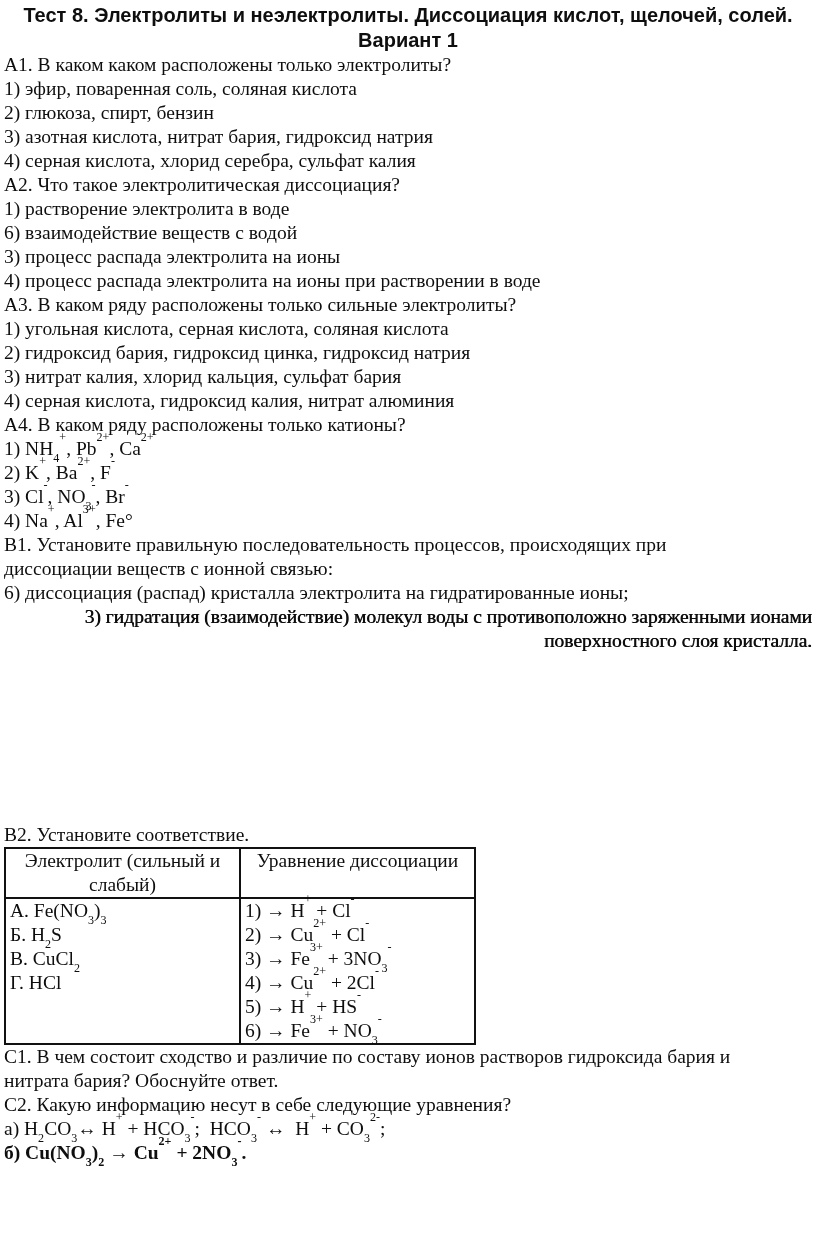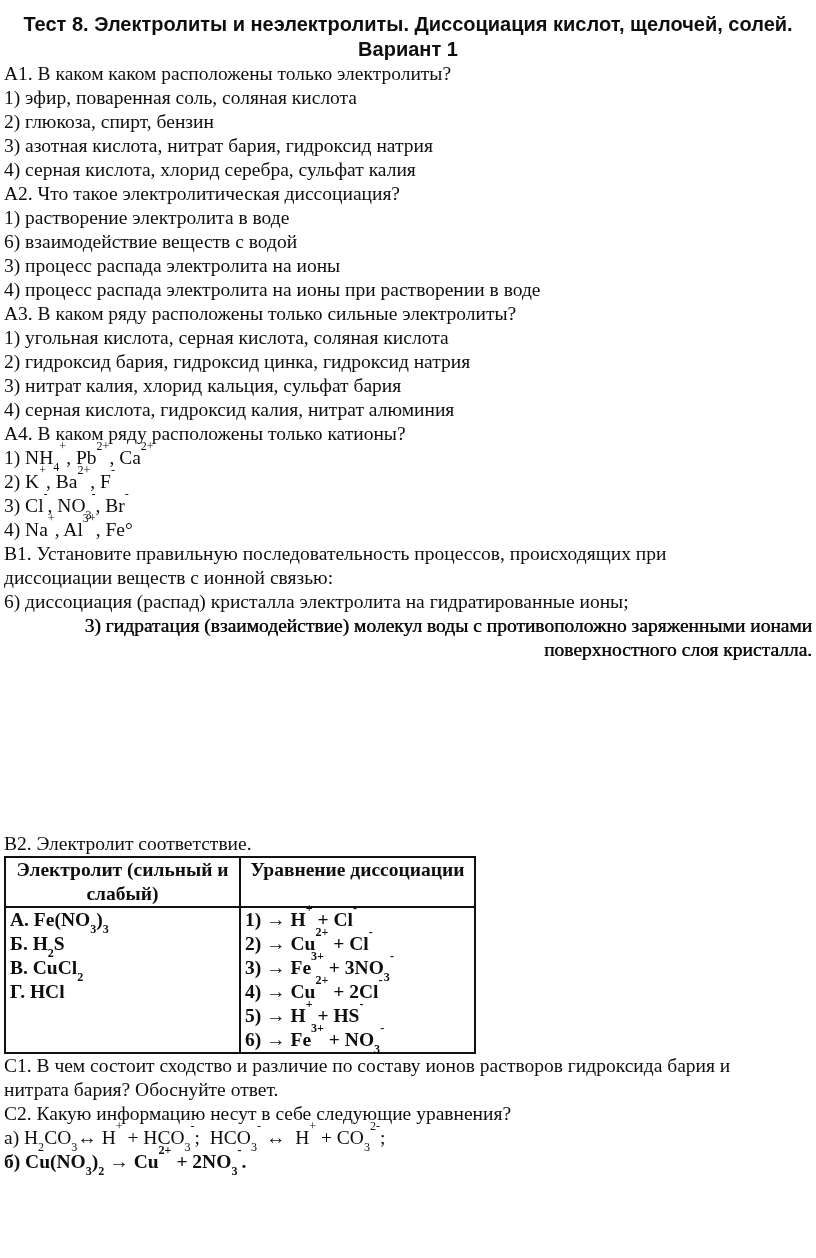--- a/index.html
+++ b/index.html
@@ -1,34 +1,34 @@
 <!DOCTYPE html>
 <html><head>
 <meta charset="utf-8">
 <style>
   html,body{margin:0;padding:0;background:#ffffff;}
   .page{
     width:816px;height:1258px;box-sizing:border-box;
-    padding:12px 4px 0 4px;overflow:hidden;background:#ffffff;
+    padding:3px 4px 0 4px;overflow:hidden;background:#ffffff;
     font-family:"Liberation Serif", serif;
     font-size:19.5px;line-height:24px;color:#0e0e0e;
   }
   .title{
     font-family:"Liberation Sans", sans-serif;
     font-weight:bold;font-size:20px;line-height:25px;
     text-align:center;white-space:nowrap;
   }
   p{margin:0;white-space:pre-wrap;}
   .semibold{text-shadow:0.5px 0 0 currentColor;text-align:right;}
   .bold{font-weight:bold;}
   .gap{height:170px;}
   table.match{border-collapse:collapse;width:472px;table-layout:fixed;margin:0;}
   table.match th, table.match td{
     border:2px solid #111;padding:0 4px;vertical-align:top;
-    font-weight:bold;font-size:19.5px;line-height:24px;text-align:left;
+    font-weight:normal;font-size:19.5px;line-height:24px;text-align:left;
   }
   table.match th{text-align:center;}
   td.c1{width:237px;}
   sup{font-size:62%;line-height:0;position:relative;top:-0.55em;}
   sub{font-size:62%;line-height:0;position:relative;top:0.18em;}
 </style>
 </head>
 <body>
 
 <div class="page">
@@ -61,21 +61,21 @@
   <p>4) Na<sup>+</sup>, Al<sup>3+</sup>, Fe°</p>
 
   <p>В1. Установите правильную последовательность процессов, происходящих при
 диссоциации веществ с ионной связью:</p>
   <p>6) диссоциация (распад) кристалла электролита на гидратированные ионы;</p>
   <p class="semibold">3) гидратация (взаимодействие) молекул воды с противоположно заряженными ионами
 поверхностного слоя кристалла.</p>
 
   <div class="gap"></div>
 
-  <p>В2. Электролит соответствие.</p>
+  <p>В2. Установите соответствие.</p>
 
   <table class="match">
     <tbody>
         <tr>
       <th class="c1">Электролит (сильный и слабый)</th>
       <th>Уравнение диссоциации</th>
     </tr>
     <tr>
       <td class="c1">
         <div>А. Fe(NO<sub>3</sub>)<sub>3</sub></div>

